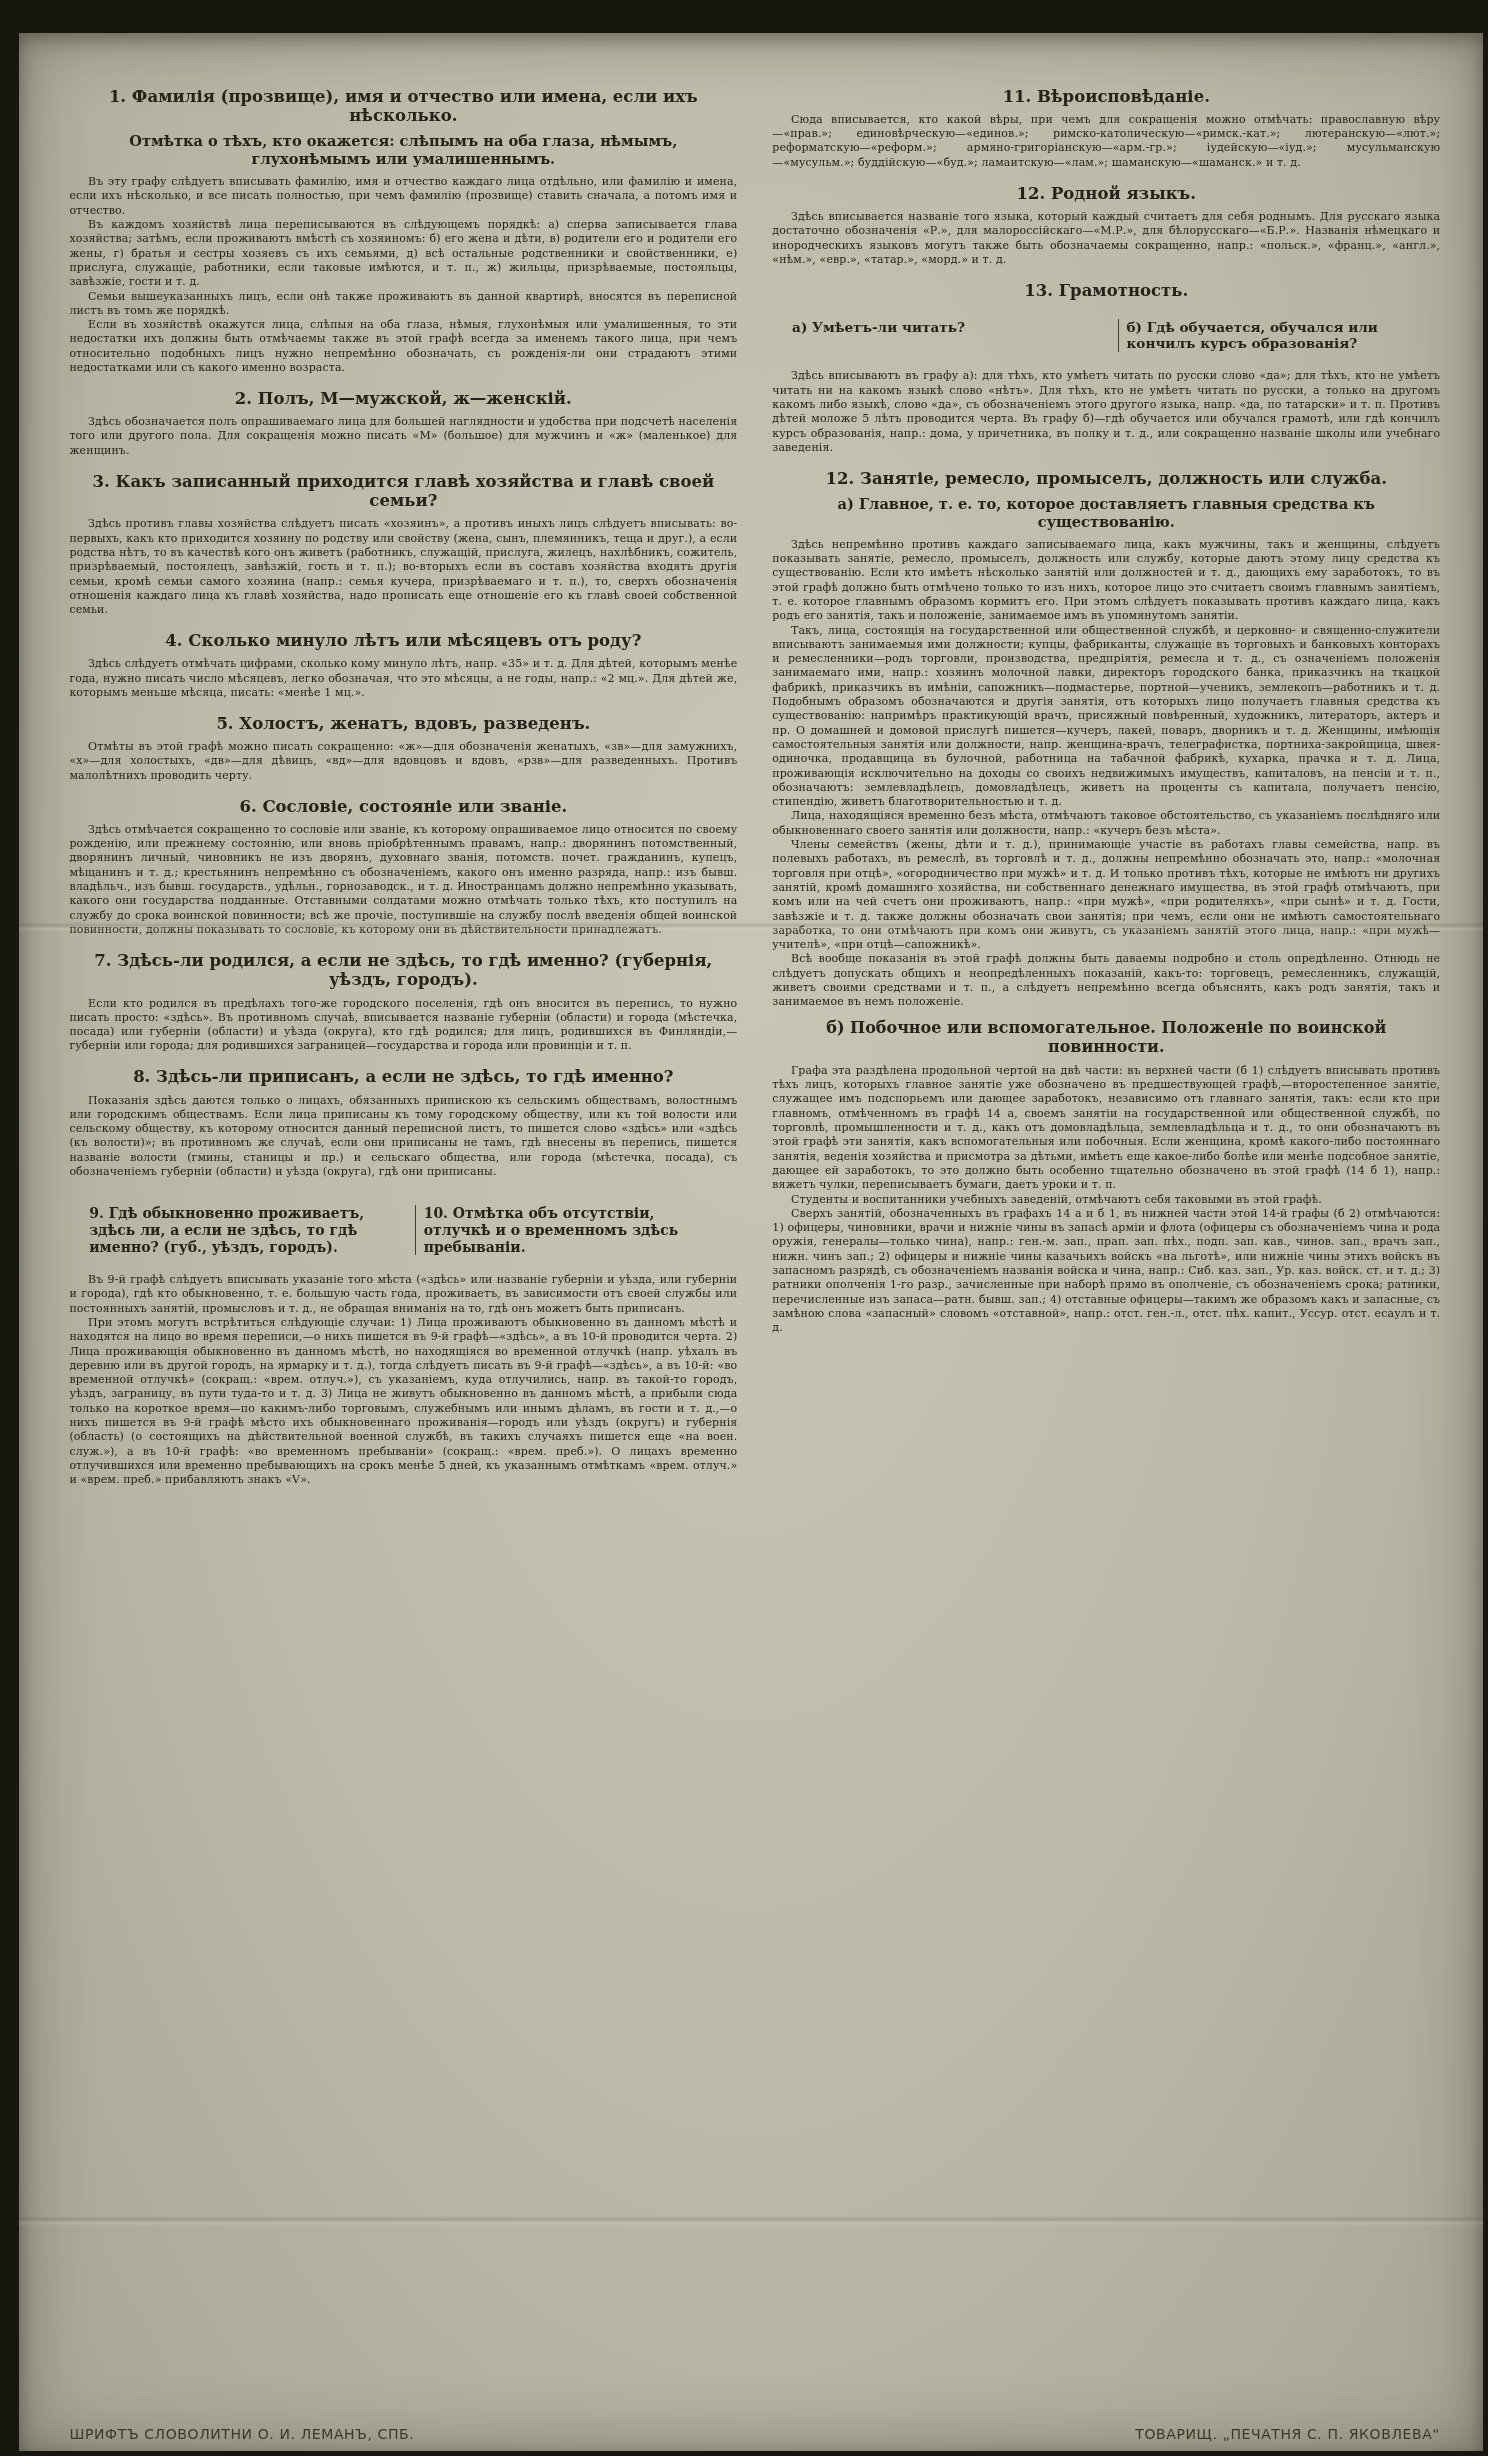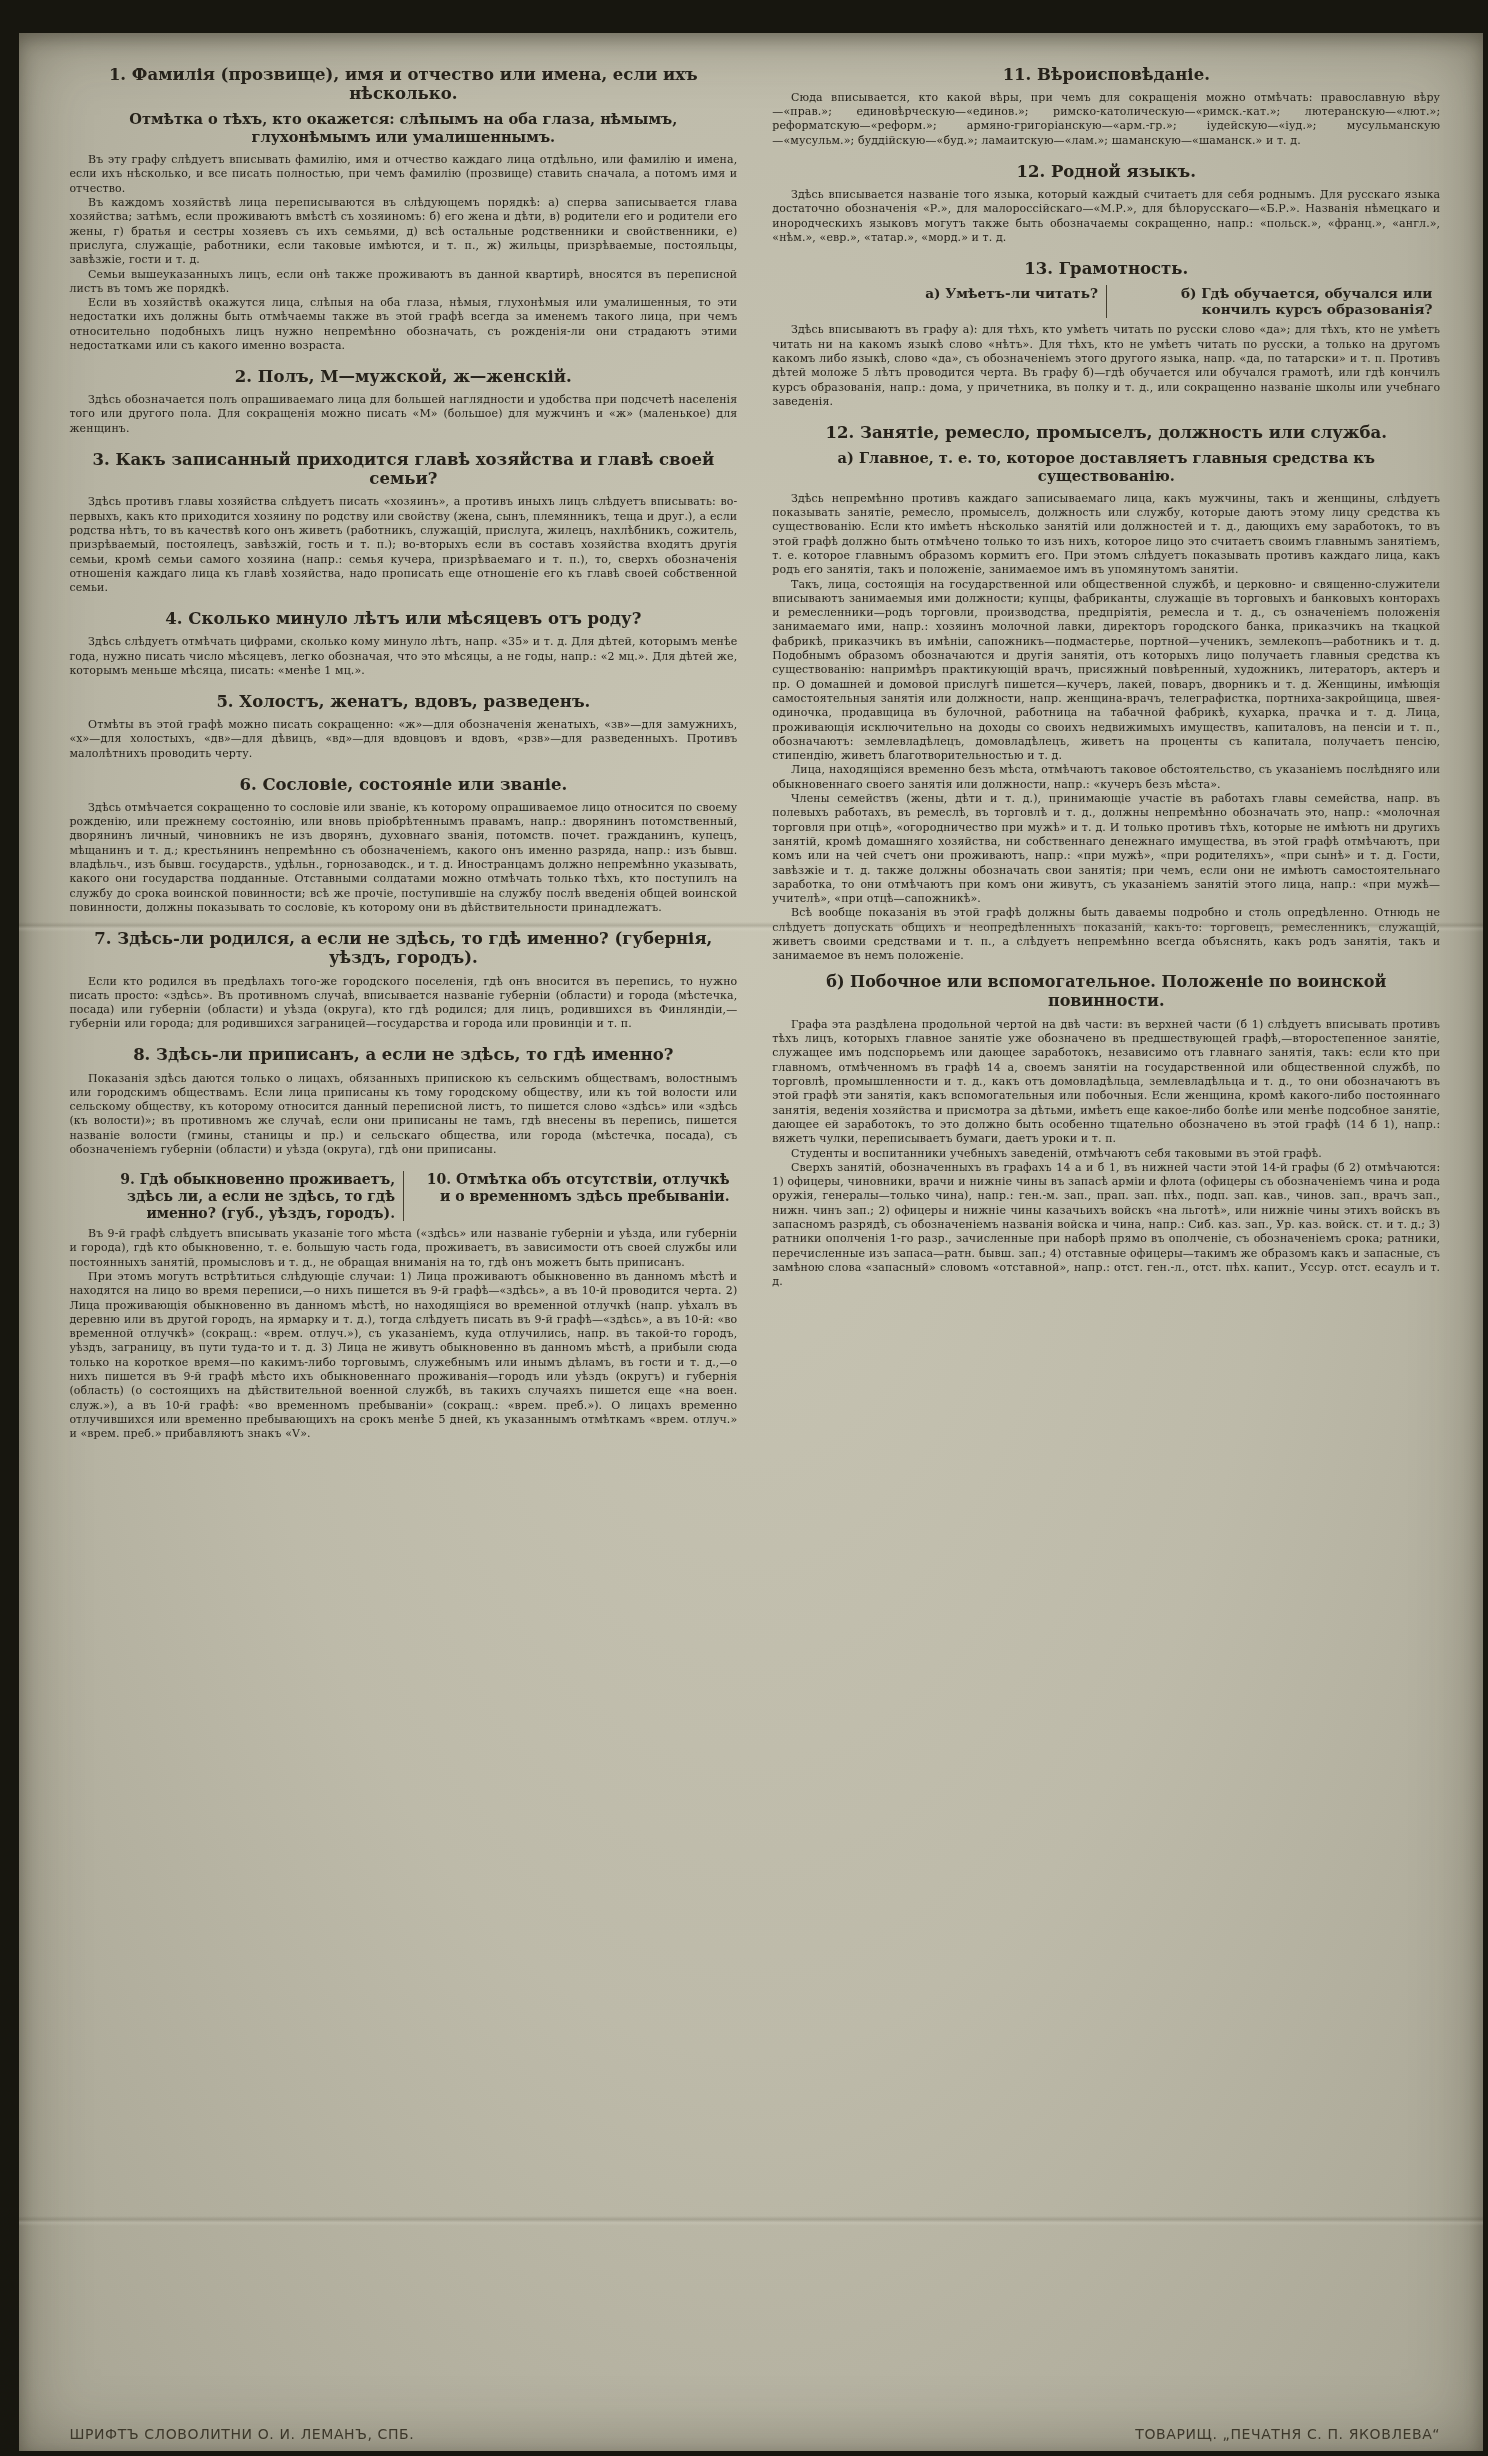--- a/index.html
+++ b/index.html
@@ -21,36 +21,36 @@
   }
   .crease {
     position: absolute; left: 0; right: 0; height: 9.7px;
     background: linear-gradient(to bottom, rgba(60,55,38,0), rgba(60,55,38,.16), rgba(250,248,238,.12), rgba(60,55,38,0));
     pointer-events: none;
   }
   .crease.c1 { top: 889px; }
   .crease.c2 { top: 2183px; }
   .columns {
     display: flex; gap: 35px;
-    padding: 18px 43px 45px 50px;
+    padding: 40px 43px 45px 50px;
   }
   .col { flex: 1 1 0; min-width: 0; }
   .heading {
     font-size: 16.5px; line-height: 1.18; font-weight: bold;
     text-align: center; margin: 13.6px 3.9px 6.8px;
   }
   .heading.small { font-size: 16px; margin-top: 9.7px; }
   .subheading {
     font-size: 14.6px; line-height: 1.2; font-weight: bold;
     text-align: center; margin: 1.9px 13.6px 7.8px;
   }
   .dual-heading { display: flex; align-items: stretch; margin: 13.6px 0 5.8px; }
   .dual-heading .cell {
     flex: 1 1 0; font-size: 14px; line-height: 1.2; font-weight: bold;
-    text-align: right; margin: 0; padding: 0 7.8px;
+    text-align: left; margin: 12px; padding: 0 7.8px;
   }
   .dual-heading .cell.right { border-left: 1px solid #433d2e; }
   .dual-sub { margin: 3.9px 0 5.8px; }
   .dual-sub .cell { font-size: 13.6px; }
   .para {
     font-size: 11px; line-height: 1.3; text-align: justify;
     text-indent: 1.7em; margin: 0;
     letter-spacing: 0.1px;
   }
   .footer {

